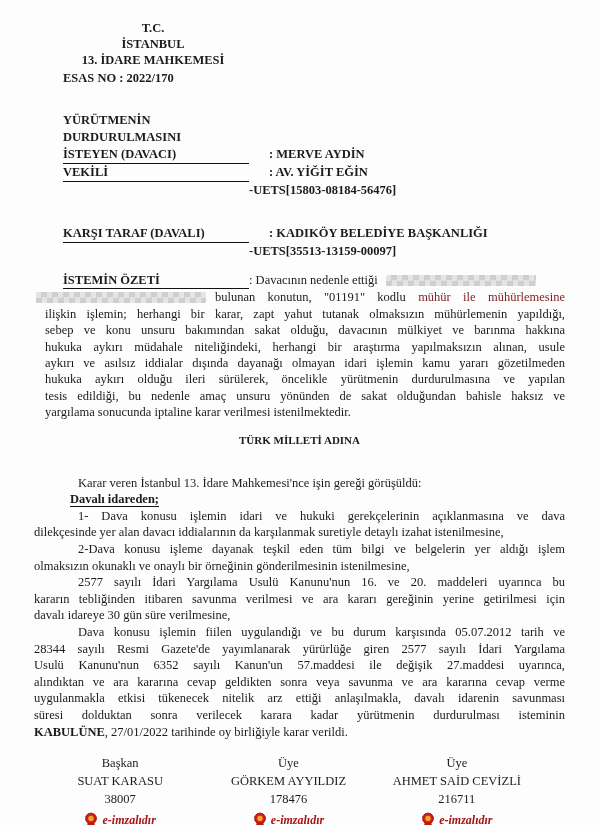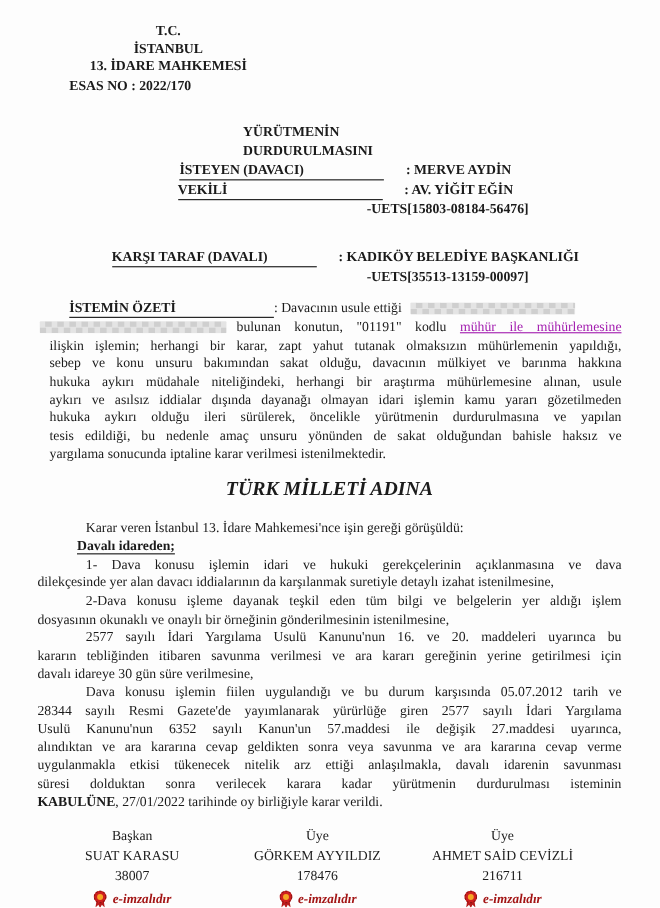--- a/index.html
+++ b/index.html
@@ -15,21 +15,21 @@
     padding: 20px 35px 0 34px;
     overflow: hidden;
   }
 
   
   .hblock { width: 180px; margin-left: 29px; text-align: center; font-weight: bold; line-height: 16px; }
   .esas   { margin-left: 29px; font-weight: bold; line-height: 16px; margin-top: 2px; }
 
   
   .party-section { margin-top: 26px; }
-  .prow { display: flex; margin-left: 29px; line-height: 17px; align-items: baseline; justify-content: center; }
+  .prow { display: flex; margin-left: 29px; line-height: 17px; align-items: baseline; }
   .plabel { display: inline-block; width: 186px; font-weight: bold; flex: 0 0 186px; }
   .u { border-bottom: 1.2px solid #111; }
   .pvalue { font-weight: bold; margin-left: 20px; }
   .uets { font-weight: bold; }
   .gap26 { height: 26px; }
 
   
   .sumline1 { display: flex; margin-left: 29px; line-height: 16.4px; align-items: baseline; margin-top: 12px; }
   .sumline1 .plabel { width: 186px; }
   .redact {
@@ -38,27 +38,27 @@
     border-radius: 1px;
     background-image: repeating-conic-gradient(#cfcfcf 0% 25%, #e4e4e4 0% 50%);
     background-size: 11px 11px;
     filter: blur(0.4px);
     align-self: center;
   }
   .redact1 { flex: 1; margin-left: 8px; max-width: 150px; }
   .sumline2 { display: flex; margin-left: 2px; line-height: 16.4px; align-items: baseline; }
   .redact2 { flex: 0 0 170px; }
   .spread { flex: 1; margin-left: 9px; text-align: justify; text-align-last: justify; word-spacing: 2px; }
-  .blurtxt { filter: blur(0.7px); color: #a21caf; text-decoration: underline; }
+  .blurtxt { filter: blur(0.7px); color: #7f1d1d; }
 
   .jl { line-height: 16.4px; text-align: justify; text-align-last: justify; margin-left: 11px; }
   .jl-last { text-align-last: left; }
 
   
-  .milli { text-align: center; font-weight: bold; font-size: 18px; margin-top: 13px; margin-bottom: 17px; font-style: italic; }
+  .milli { text-align: center; font-weight: bold; font-size: 11px; margin-top: 13px; margin-bottom: 29px; }
 
   
   .dl { line-height: 16.6px; text-align: justify; text-align-last: justify; }
   .dl-last { text-align-last: left; }
   .ind { text-indent: 44px; }
   .subhead { font-weight: bold; line-height: 16.6px; }
   .subhead span { margin-left: 36px; border-bottom: 1.2px solid #111; }
   b.kab { font-weight: bold; }
 
   
@@ -108,47 +108,47 @@
     </div>
     <div class="prow">
       <span class="plabel"></span>
       <span class="uets">-UETS[35513-13159-00097]</span>
     </div>
   </div>
 
   <div>
     <div class="sumline1">
       <span class="plabel u">İSTEMİN ÖZETİ</span>
-      <span>: Davacının usule ettiği</span>
+      <span>: Davacının nedenle ettiği</span>
       <span class="redact redact1"></span>
     </div>
     <div class="sumline2">
       <span class="redact redact2"></span>
       <span class="spread"><span>bulunan konutun, "01191" kodlu</span> <span class="blurtxt">mühür ile mühürlemesine</span></span>
     </div>
     <div class="jl">ilişkin işlemin; herhangi bir karar, zapt yahut tutanak olmaksızın mühürlemenin yapıldığı,</div>
     <div class="jl">sebep ve konu unsuru bakımından sakat olduğu,  davacının mülkiyet ve barınma hakkına</div>
-    <div class="jl">hukuka aykırı müdahale niteliğindeki, herhangi bir araştırma mühürlemesine alınan, usule</div>
+    <div class="jl">hukuka aykırı müdahale niteliğindeki, herhangi bir araştırma yapılmaksızın alınan, usule</div>
     <div class="jl">aykırı ve asılsız iddialar dışında dayanağı olmayan idari işlemin kamu yararı gözetilmeden</div>
     <div class="jl">hukuka aykırı olduğu ileri sürülerek, öncelikle yürütmenin durdurulmasına ve yapılan</div>
     <div class="jl">tesis edildiği, bu nedenle amaç unsuru yönünden de sakat olduğundan bahisle haksız ve</div>
     <div class="jl jl-last">yargılama sonucunda iptaline karar verilmesi istenilmektedir.</div>
   </div>
 
   <div class="milli">TÜRK MİLLETİ ADINA</div>
 
   <div>
     <div class="dl dl-last ind">Karar veren İstanbul 13. İdare Mahkemesi'nce işin gereği görüşüldü:</div>
     <div class="subhead"><span>Davalı idareden;</span></div>
 
     <div class="dl ind">1- Dava konusu işlemin idari ve hukuki gerekçelerinin açıklanmasına ve dava</div>
     <div class="dl dl-last">dilekçesinde yer alan davacı iddialarının da karşılanmak suretiyle detaylı izahat istenilmesine,</div>
 
     <div class="dl ind">2-Dava konusu işleme dayanak teşkil eden tüm bilgi ve belgelerin yer aldığı işlem</div>
-    <div class="dl dl-last">dosyasının  okunaklı ve onaylı bir örneğinin gönderilmesinin istenilmesine,</div>
+    <div class="dl dl-last">olmaksızın  okunaklı ve onaylı bir örneğinin gönderilmesinin istenilmesine,</div>
 
     <div class="dl ind">2577 sayılı İdari Yargılama Usulü Kanunu'nun 16. ve 20. maddeleri uyarınca bu</div>
     <div class="dl">kararın  tebliğinden itibaren savunma verilmesi ve  ara kararı gereğinin yerine getirilmesi için</div>
     <div class="dl dl-last">davalı idareye 30 gün süre verilmesine,</div>
 
     <div class="dl ind">Dava konusu işlemin fiilen uygulandığı ve bu durum karşısında 05.07.2012 tarih ve</div>
     <div class="dl">28344 sayılı Resmi Gazete'de yayımlanarak yürürlüğe giren 2577 sayılı İdari Yargılama</div>
     <div class="dl">Usulü Kanunu'nun 6352 sayılı Kanun'un 57.maddesi ile değişik 27.maddesi uyarınca,</div>
     <div class="dl">alındıktan ve ara kararına cevap geldikten sonra veya savunma ve ara kararına cevap verme</div>
     <div class="dl">uygulanmakla etkisi tükenecek nitelik arz ettiği anlaşılmakla, davalı idarenin savunması</div>

